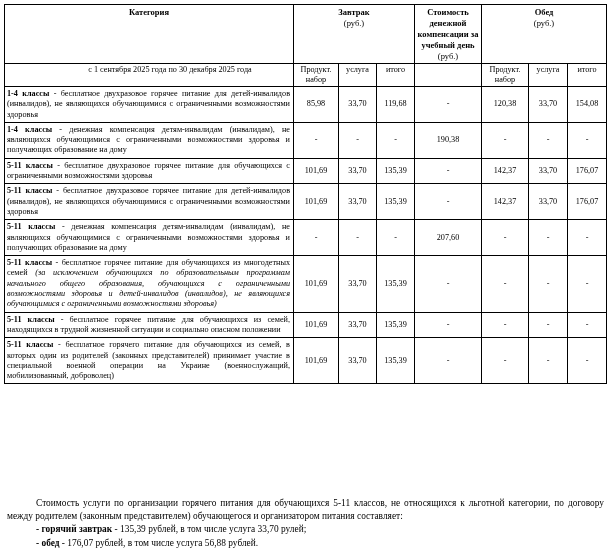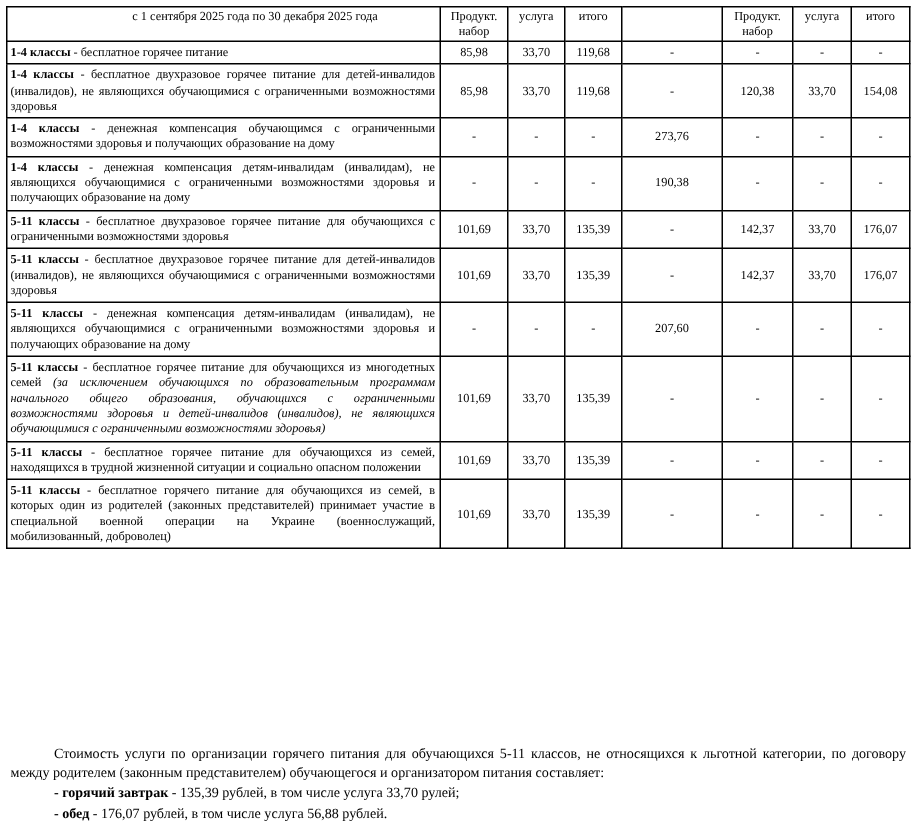--- a/index.html
+++ b/index.html
@@ -90,61 +90,58 @@
     <col class="c-cat">
       <col class="c-bp">
       <col class="c-bs">
       <col class="c-bt">
     <col class="c-comp">
       <col class="c-lp">
       <col class="c-ls">
       <col class="c-lt">
   </colgroup>
   <thead>
+    <tr class="hdr-groups">
+      <th>
+        <span>Категория</span>
+      </th>
+      <th colspan="3">
+        <div>Завтрак</div>
+        <div class="unit">(руб.)</div>
+      </th>
+      <th>
+        <span>Стоимость денежной компенсации за учебный день</span>
+        <span class="unit">(руб.)</span>
+      </th>
+      <th colspan="3">
+        <div>Обед</div>
+        <div class="unit">(руб.)</div>
+      </th>
+    </tr>
     <tr class="hdr-sub">
       <th class="period">с 1 сентября 2025 года по 30 декабря 2025 года</th>
       <th>Продукт. набор</th>
       <th>услуга</th>
       <th>итого</th>
       <th></th>
       <th>Продукт. набор</th>
       <th>услуга</th>
       <th>итого</th>
     </tr>
   </thead>
   <tbody id="rows">
       <tr>
-        <td class="cat"><span class="bold">1-4 классы</span><span> - бесплатное горячее питание</span></td>
-        <td class="val">85,98</td>
-        <td class="val">33,70</td>
-        <td class="val">119,68</td>
-        <td class="val">-</td>
-        <td class="val">-</td>
-        <td class="val">-</td>
-        <td class="val">-</td>
-      </tr>
-      <tr>
         <td class="cat"><span class="bold">1-4 классы</span><span> - бесплатное двухразовое горячее питание для детей-инвалидов (инвалидов), не являющихся обучающимися с ограниченными возможностями здоровья</span></td>
         <td class="val">85,98</td>
         <td class="val">33,70</td>
         <td class="val">119,68</td>
         <td class="val">-</td>
         <td class="val">120,38</td>
         <td class="val">33,70</td>
         <td class="val">154,08</td>
-      </tr>
-      <tr>
-        <td class="cat"><span class="bold">1-4 классы</span><span> - денежная компенсация обучающимся с ограниченными возможностями здоровья и получающих образование на дому</span></td>
-        <td class="val">-</td>
-        <td class="val">-</td>
-        <td class="val">-</td>
-        <td class="val">273,76</td>
-        <td class="val">-</td>
-        <td class="val">-</td>
-        <td class="val">-</td>
       </tr>
       <tr>
         <td class="cat"><span class="bold">1-4 классы</span><span> - денежная компенсация детям-инвалидам (инвалидам), не являющихся обучающимися с ограниченными возможностями здоровья и получающих образование на дому</span></td>
         <td class="val">-</td>
         <td class="val">-</td>
         <td class="val">-</td>
         <td class="val">190,38</td>
         <td class="val">-</td>
         <td class="val">-</td>
         <td class="val">-</td>

